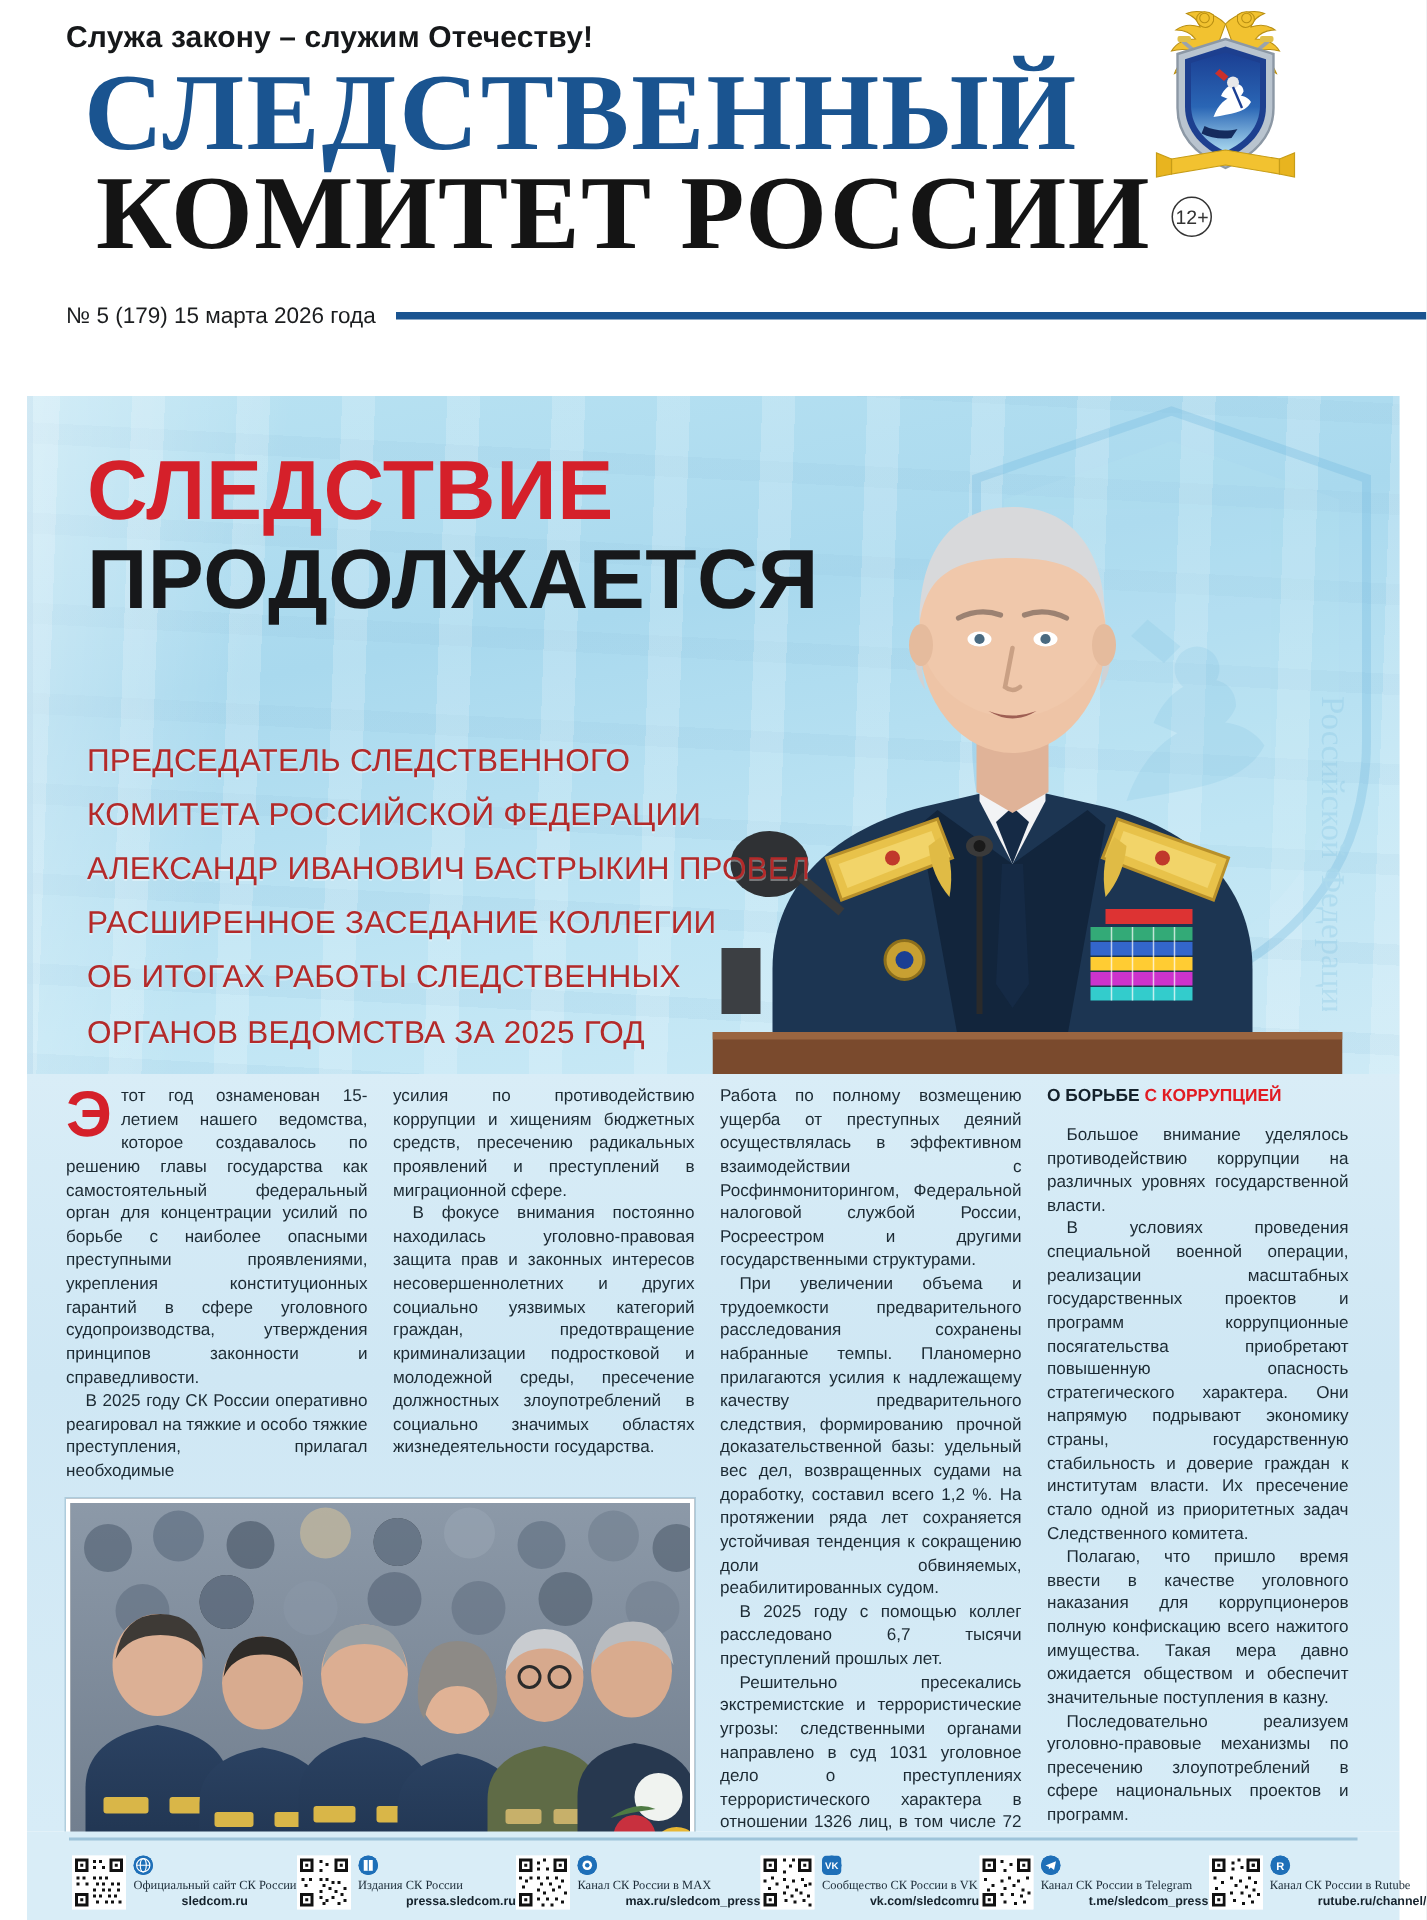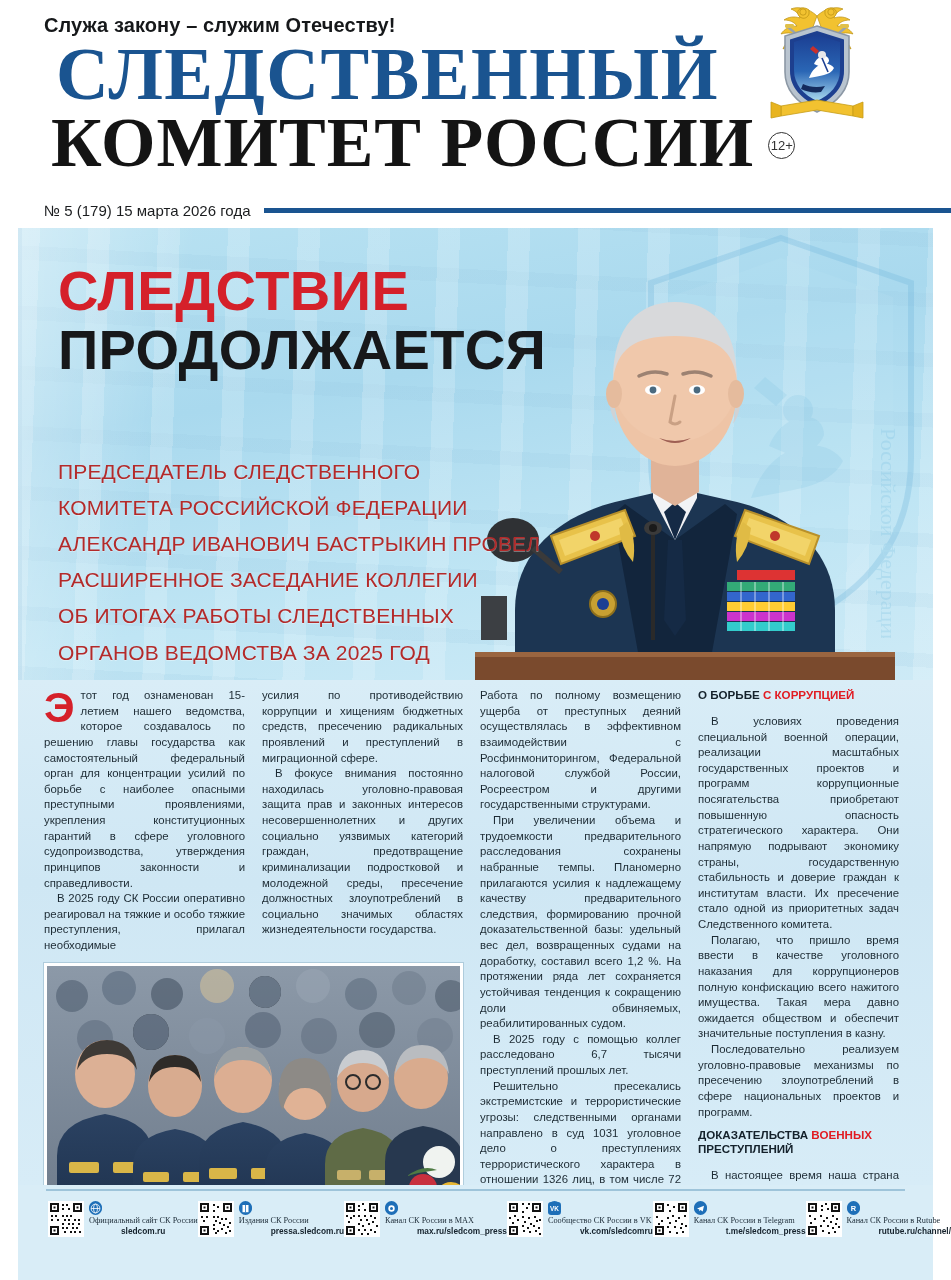--- a/index.html
+++ b/index.html
@@ -19,21 +19,21 @@
     height: 1280px;
     background: #ffffff;
     overflow: hidden;
   }
 
   
   .masthead {
     position: relative;
     background: #ffffff;
     padding: 8px 0 0 0;
-    height: 228px;
+    height: 264px;
   }
 
   .slogan {
     font-family: "Liberation Sans", sans-serif;
     font-size: 20px;
     font-weight: 600;
     color: #16181a;
     letter-spacing: 0.1px;
     padding-left: 44px;
     padding-top: 6px;
@@ -51,21 +51,21 @@
     margin-top: 4px;
     white-space: nowrap;
   }
 
   .title-line-2 {
     font-family: "Liberation Serif", serif;
     font-size: 70px;
     font-weight: 700;
     color: #141414;
     letter-spacing: 1px;
-    padding-left: 51px;
+    padding-left: 64px;
     line-height: 1;
     margin-top: -2px;
     white-space: nowrap;
   }
 
   .age-badge {
     display: inline-block;
     vertical-align: 16px;
     margin-left: 14px;
     width: 27px;
@@ -618,20 +618,21 @@
         <p>При увеличении объема и трудоемкости предварительного расследования сохранены набранные темпы. Планомерно прилагаются усилия к надлежащему качеству предварительного следствия, формированию прочной доказательственной базы: удельный вес дел, возвращенных судами на доработку, составил всего 1,2 %. На протяжении ряда лет сохраняется устойчивая тенденция к сокращению доли обвиняемых, реабилитированных судом.</p>
         <p>В 2025 году с помощью коллег расследовано 6,7 тысячи преступлений прошлых лет.</p>
         <p>Решительно пресекались экстремистские и террористические угрозы: следственными органами направлено в суд 1031 уголовное дело о преступлениях террористического характера в отношении 1326 лиц, в том числе 72 дела о преступлениях, связанных с финансированием терроризма.</p>
         <p>По фактам экстремистских проявлений направлено в суд 833 уголовных дела. К ответственности привлечено 1132 лица, совершивших преступления такого рода.</p>
       </div>
 
       <div class="col">
         <div class="sub-head first">
           <span>О БОРЬБЕ </span><span class="accent">С КОРРУПЦИЕЙ</span>
         </div>
+        <p>Большое внимание уделялось противодействию коррупции на различных уровнях государственной власти.</p>
         <p>В условиях проведения специальной военной операции, реализации масштабных государственных проектов и программ коррупционные посягательства приобретают повышенную опасность стратегического характера. Они напрямую подрывают экономику страны, государственную стабильность и доверие граждан к институтам власти. Их пресечение стало одной из приоритетных задач Следственного комитета.</p>
         <p>Полагаю, что пришло время ввести в качестве уголовного наказания для коррупционеров полную конфискацию всего нажитого имущества. Такая мера давно ожидается обществом и обеспечит значительные поступления в казну.</p>
         <p>Последовательно реализуем уголовно-правовые механизмы по пресечению злоупотреблений в сфере национальных проектов и программ.</p>
 
         <div class="sub-head">
           <span>ДОКАЗАТЕЛЬСТВА </span><span class="accent">ВОЕННЫХ</span><br>
           <span>ПРЕСТУПЛЕНИЙ</span>
         </div>
         <p>В настоящее время наша страна проходит непростой этап своей истории. В мире вновь поднял голову нацизм, порождая разрушения, безвинные жертвы, распри между народами,</p>
 

